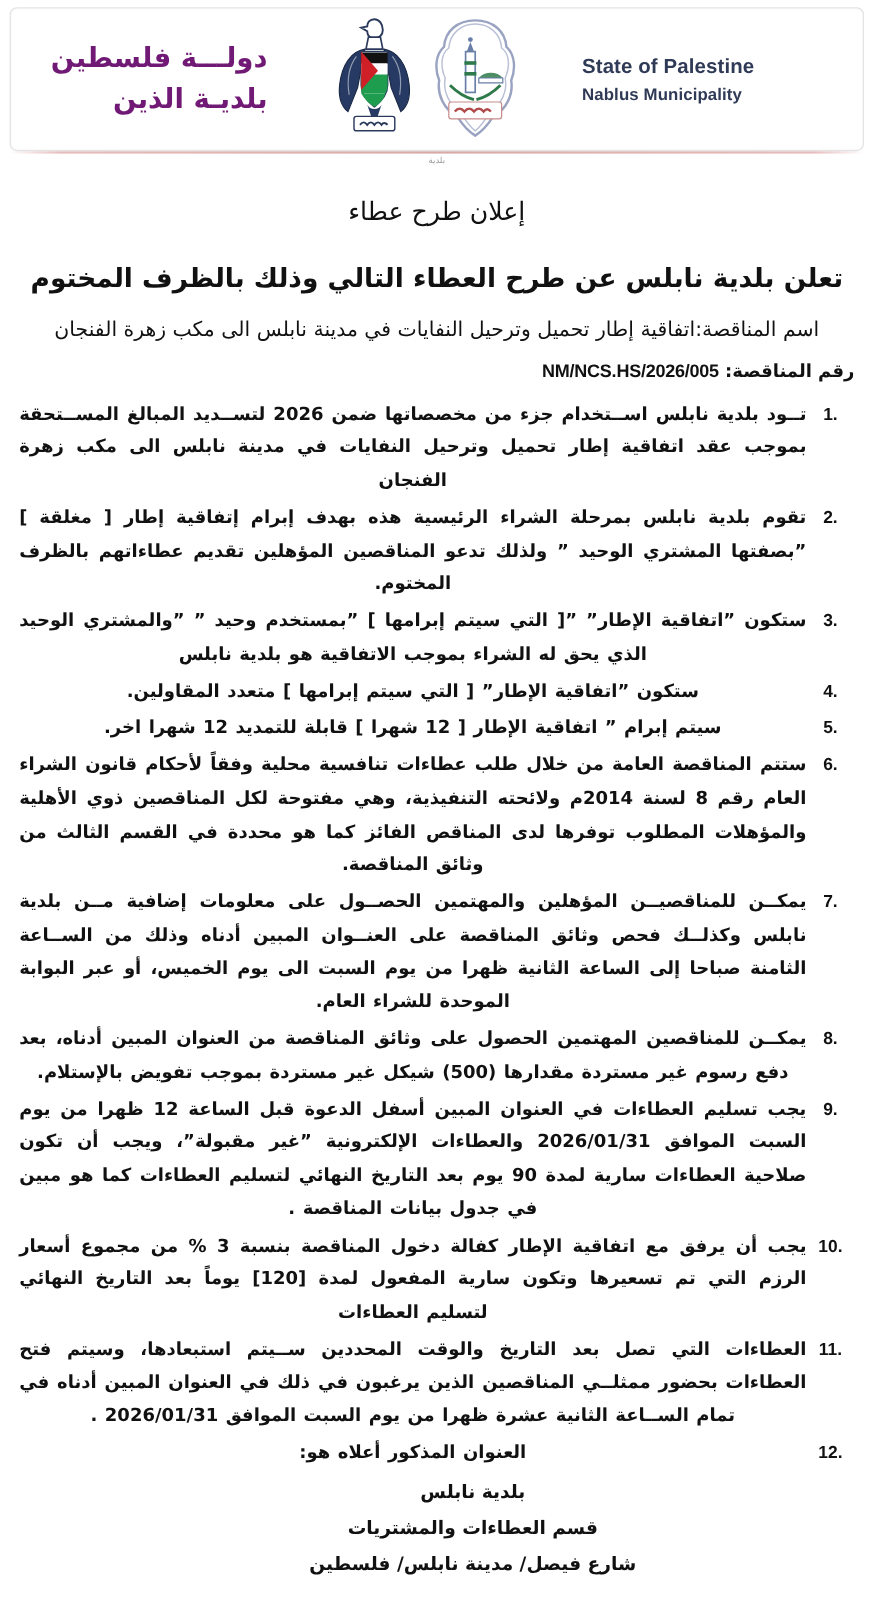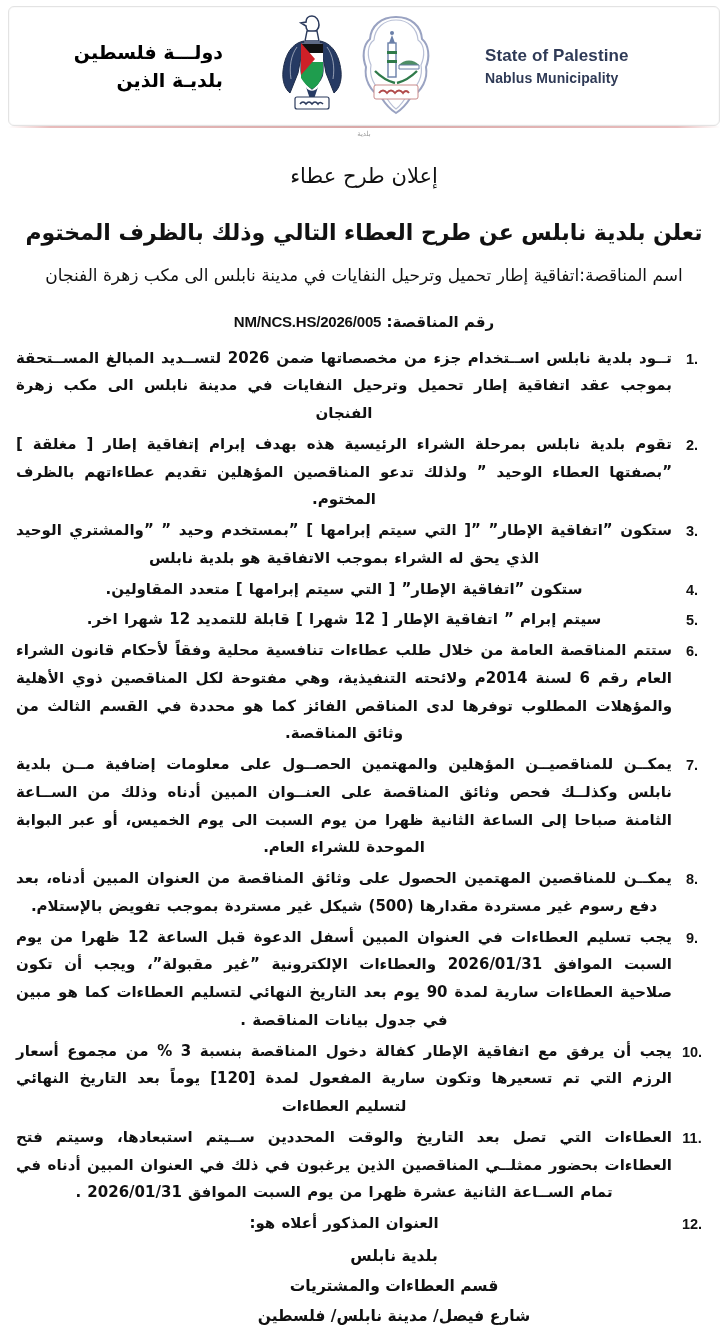--- a/index.html
+++ b/index.html
@@ -42,25 +42,25 @@
     font-weight:bold;
     line-height:1.45;
     letter-spacing:.1px;
     flex:0 0 220px;
   }
   .lh-en .l1{font-size:17px;}
   .lh-en .l2{font-size:14px;}
   .lh-ar{
     direction:rtl;
     text-align:right;
-    color:#000000;
+    color:#701a75;
     font-weight:bold;
     line-height:1.5;
     flex:0 0 200px;
-    font-size:19px;
+    font-size:23px;
     letter-spacing:.5px;
   }
   .emblems{
     flex:1 1 auto;
     display:flex;
     align-items:flex-end;
     justify-content:center;
     gap:6px;
     height:112px;
     padding-bottom:2px;
@@ -100,24 +100,23 @@
     line-height:1.5;
   }
   .tender-name{
     text-align:center;
     font-size:17px;
     font-weight:normal;
     margin:14px 0 0 0;
     line-height:1.5;
   }
   .tender-no{
-    text-align:center;
     font-size:15px;
     font-weight:bold;
-    margin:24px 0 0 0;
+    margin:11px 0 0 0;
     direction:rtl;
   }
   .tender-no .num{
     direction:ltr;
     unicode-bidi:embed;
     display:inline-block;
     font-family:"Liberation Sans",sans-serif;
     letter-spacing:-.2px;
   }
 
@@ -260,41 +259,41 @@
 
     <ol class="clauses">
 
       <li class="clause">
         <span class="clause-num">1.</span>
         <span class="clause-text">تــود بلدية نابلس اســتخدام جزء من مخصصاتها ضمن 2026 لتســديد المبالغ المســتحقة بموجب عقد اتفاقية إطار تحميل وترحيل النفايات في مدينة نابلس الى مكب زهرة الفنجان</span>
       </li>
 
       <li class="clause">
         <span class="clause-num">2.</span>
-        <span class="clause-text">تقوم بلدية نابلس بمرحلة الشراء الرئيسية هذه بهدف إبرام إتفاقية إطار [ مغلقة ] ”بصفتها العطاء الوحيد ” ولذلك تدعو المناقصين المؤهلين تقديم عطاءاتهم بالظرف المختوم.</span>
+        <span class="clause-text">تقوم بلدية نابلس بمرحلة الشراء الرئيسية هذه بهدف إبرام إتفاقية إطار [ مغلقة ] ”بصفتها المشتري الوحيد ” ولذلك تدعو المناقصين المؤهلين تقديم عطاءاتهم بالظرف المختوم.</span>
       </li>
 
       <li class="clause">
         <span class="clause-num">3.</span>
         <span class="clause-text">ستكون ”اتفاقية الإطار” ”[ التي سيتم إبرامها ] ”بمستخدم وحيد ” ”والمشتري الوحيد الذي يحق له الشراء بموجب الاتفاقية هو بلدية نابلس</span>
       </li>
 
       <li class="clause">
         <span class="clause-num">4.</span>
         <span class="clause-text">ستكون ”اتفاقية الإطار” [ التي سيتم إبرامها ] متعدد المقاولين.</span>
       </li>
 
       <li class="clause">
         <span class="clause-num">5.</span>
         <span class="clause-text">سيتم إبرام ” اتفاقية الإطار [ 12 شهرا ] قابلة للتمديد 12 شهرا اخر.</span>
       </li>
 
       <li class="clause">
         <span class="clause-num">6.</span>
-        <span class="clause-text">ستتم المناقصة العامة من خلال طلب عطاءات تنافسية محلية وفقاً لأحكام قانون الشراء العام رقم 6 لسنة 2014م ولائحته التنفيذية، وهي مفتوحة لكل المناقصين ذوي الأهلية والمؤهلات المطلوب توفرها لدى المناقص الفائز كما هو محددة في القسم الثالث من وثائق المناقصة.</span>
+        <span class="clause-text">ستتم المناقصة العامة من خلال طلب عطاءات تنافسية محلية وفقاً لأحكام قانون الشراء العام رقم 8 لسنة 2014م ولائحته التنفيذية، وهي مفتوحة لكل المناقصين ذوي الأهلية والمؤهلات المطلوب توفرها لدى المناقص الفائز كما هو محددة في القسم الثالث من وثائق المناقصة.</span>
       </li>
 
       <li class="clause">
         <span class="clause-num">7.</span>
         <span class="clause-text">يمكــن للمناقصيــن المؤهلين والمهتمين الحصــول على معلومات إضافية مــن بلدية نابلس وكذلــك فحص وثائق المناقصة على العنــوان المبين أدناه وذلك من الســاعة الثامنة صباحا إلى الساعة الثانية ظهرا من يوم السبت الى يوم الخميس، أو عبر البوابة الموحدة للشراء العام.</span>
       </li>
 
       <li class="clause">
         <span class="clause-num">8.</span>
         <span class="clause-text">يمكــن للمناقصين المهتمين الحصول على وثائق المناقصة من العنوان المبين أدناه، بعد دفع رسوم غير مستردة مقدارها (500) شيكل غير مستردة بموجب تفويض بالإستلام.</span>

